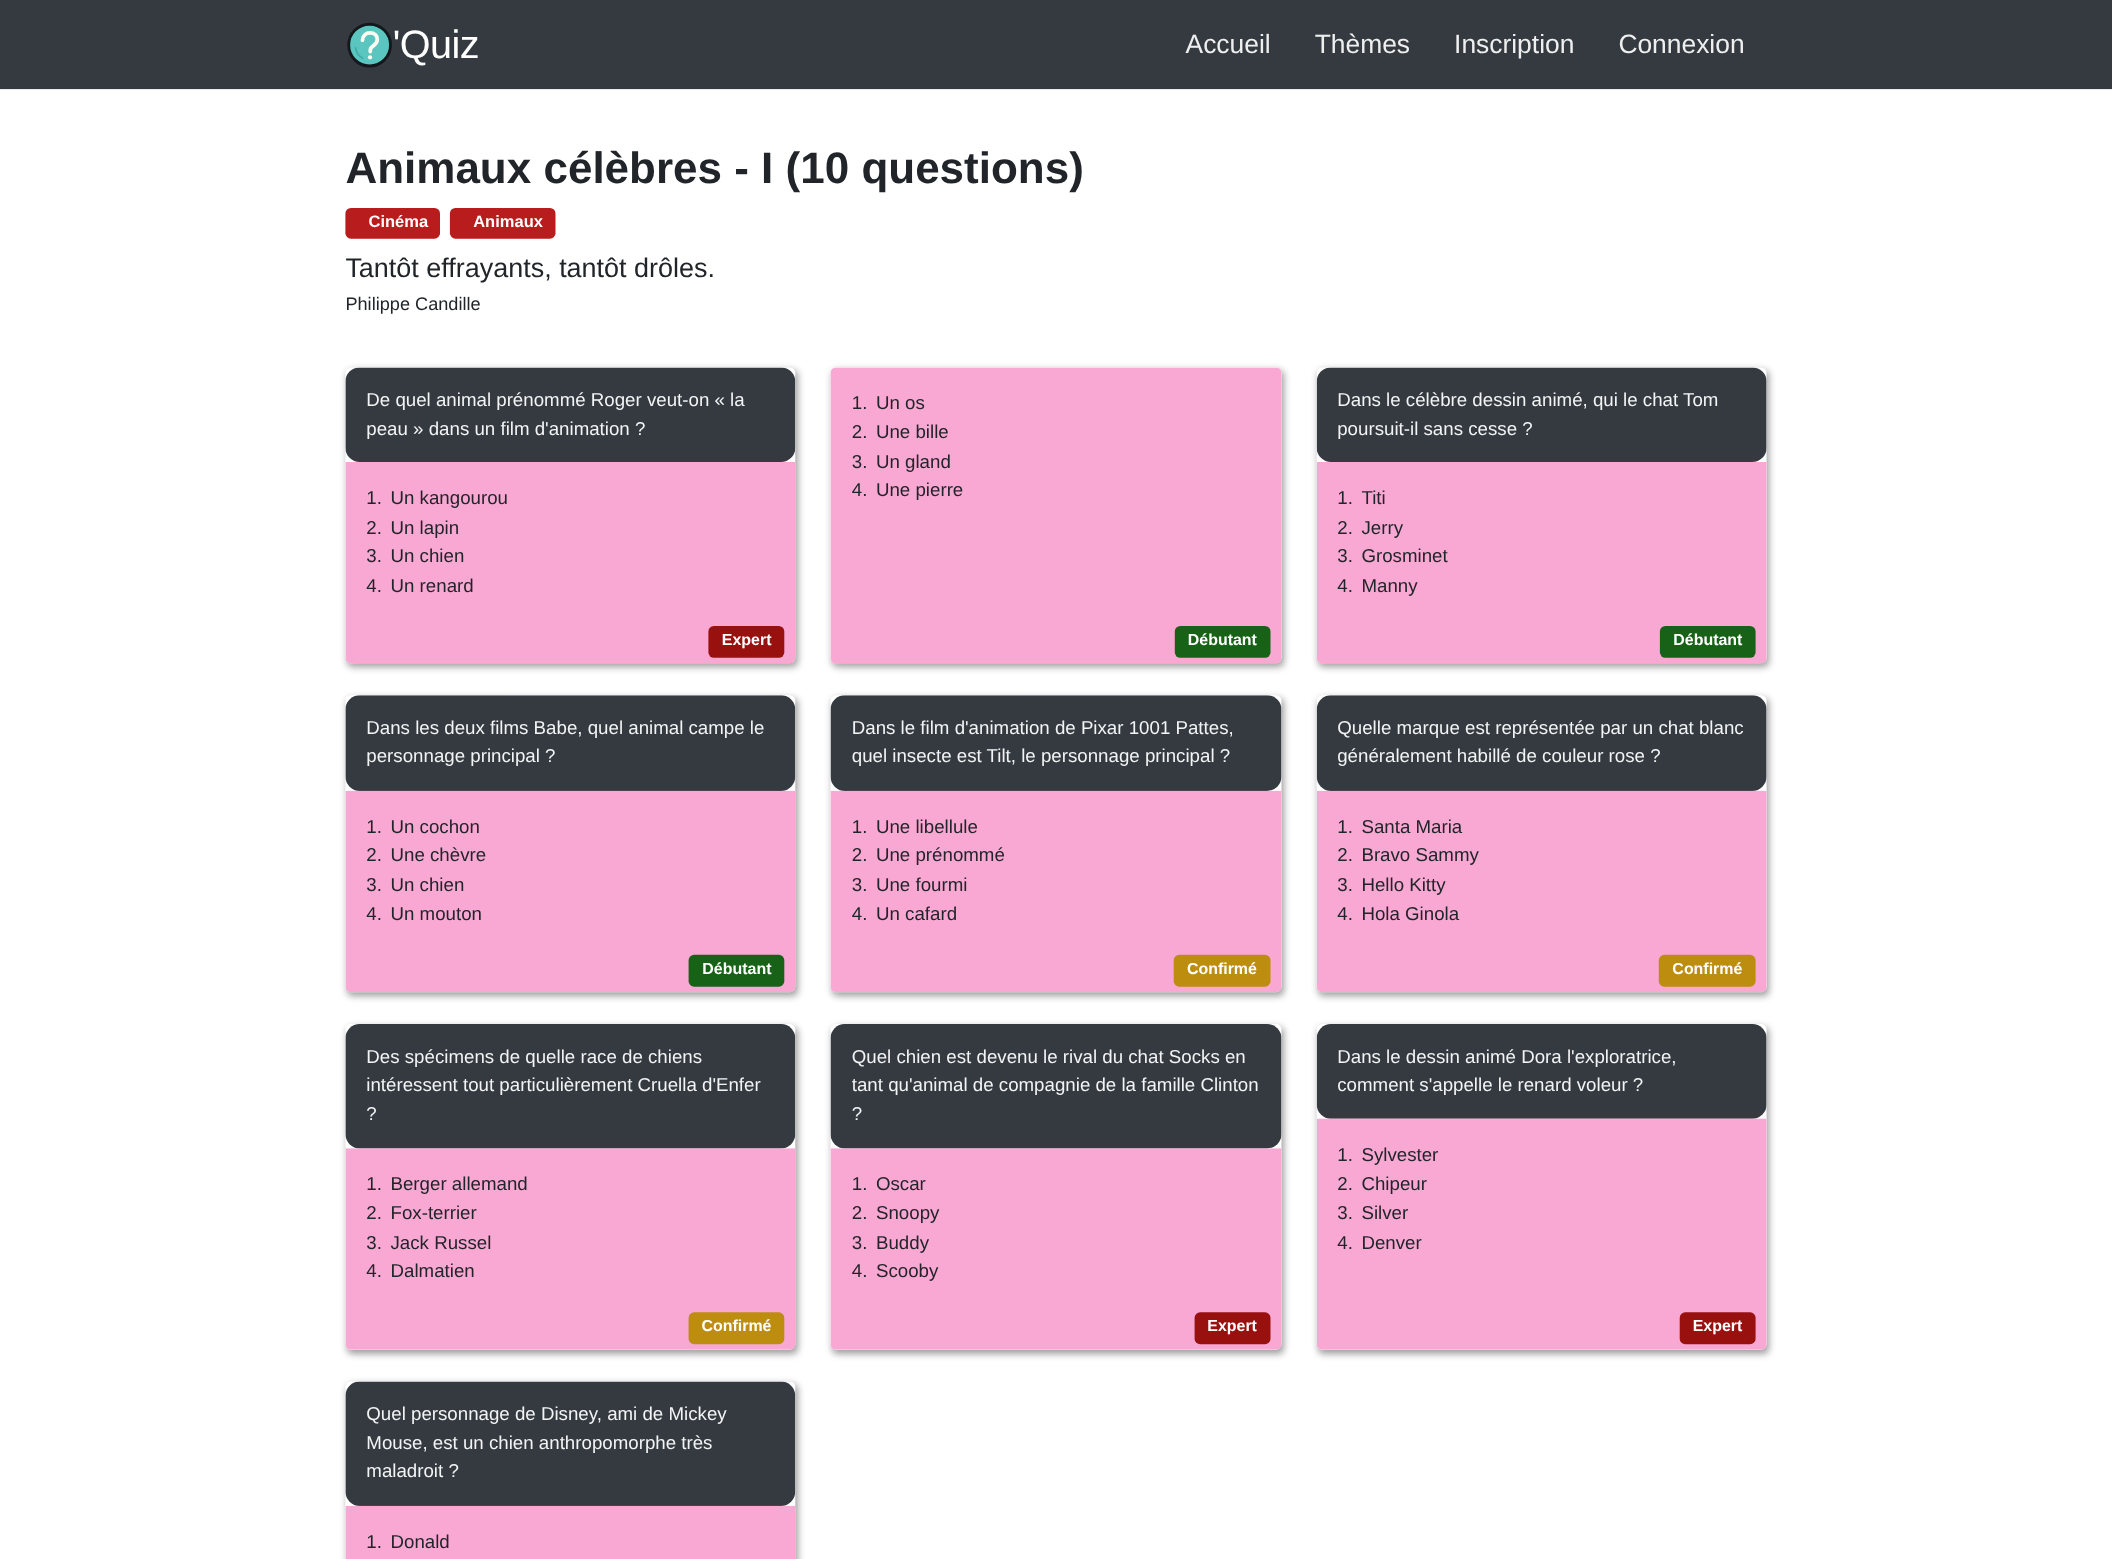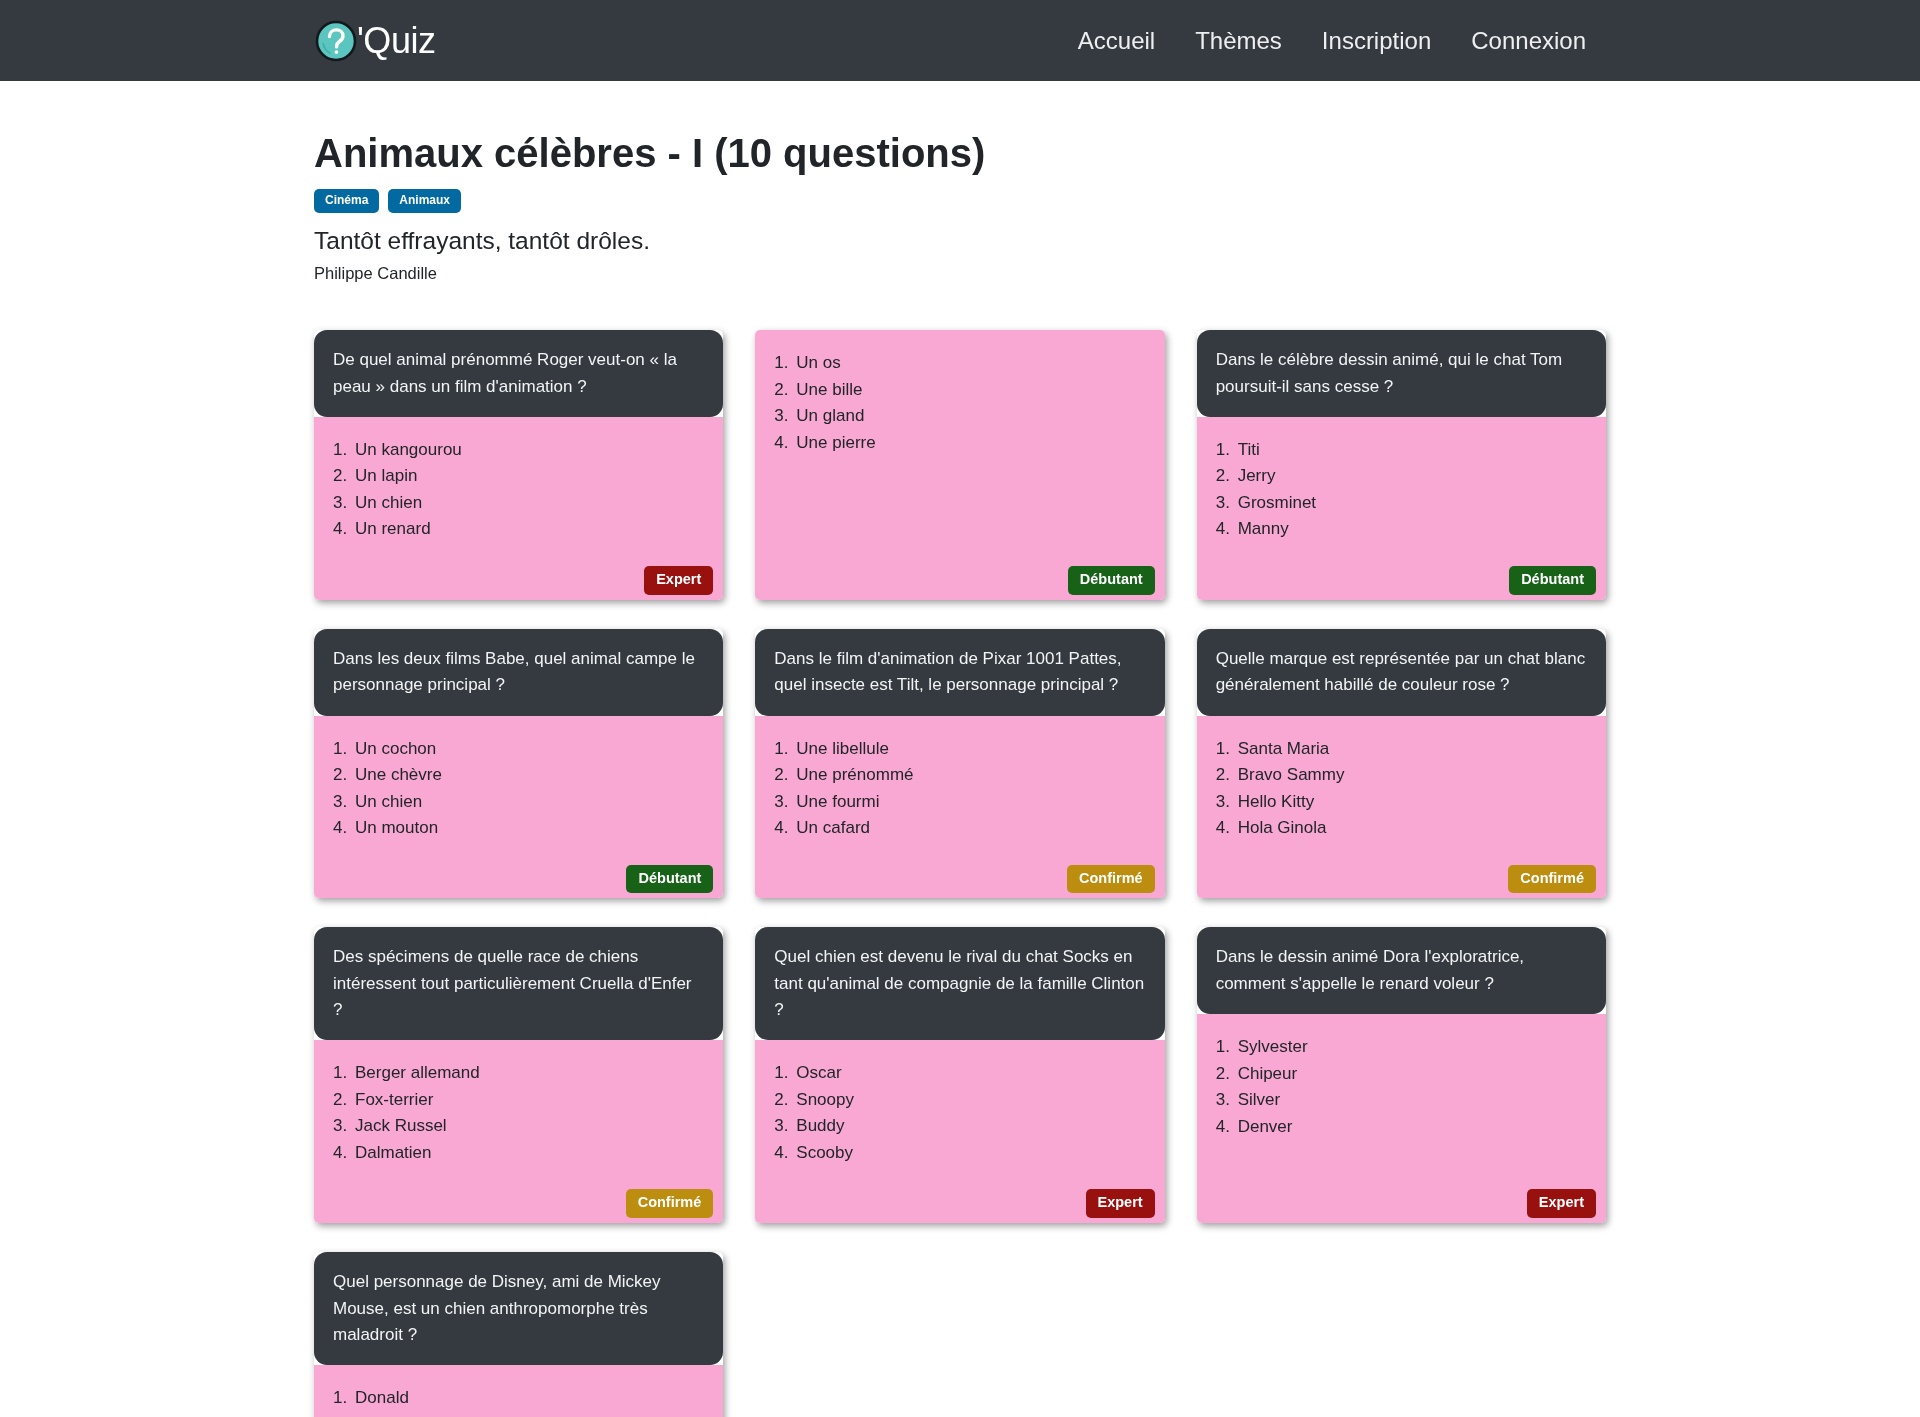--- a/index.html
+++ b/index.html
@@ -59,25 +59,25 @@
   .page-head { padding-top: 48px; }
   .page-title {
     font-size: 40px;
     font-weight: 700;
     margin: 0 0 12px 0;
     color: #212529;
     line-height: 1.2;
   }
   .tag-row { display: flex; gap: 9px; margin-bottom: 14px; }
   .tag {
-    background: #0369a1;
+    background: #b91c1c;
     color: #fff;
-    font-size: 12px;
+    font-size: 15px;
     font-weight: bold;
-    padding: 5px 11px 6px 11px;
+    padding: 5px 11px 6px 21px;
     border-radius: 5px;
     line-height: 1.1;
     display: inline-block;
   }
   .page-subtitle {
     font-size: 24.5px;
     font-weight: 400;
     margin: 0 0 9px 0;
     color: #212529;
   }

